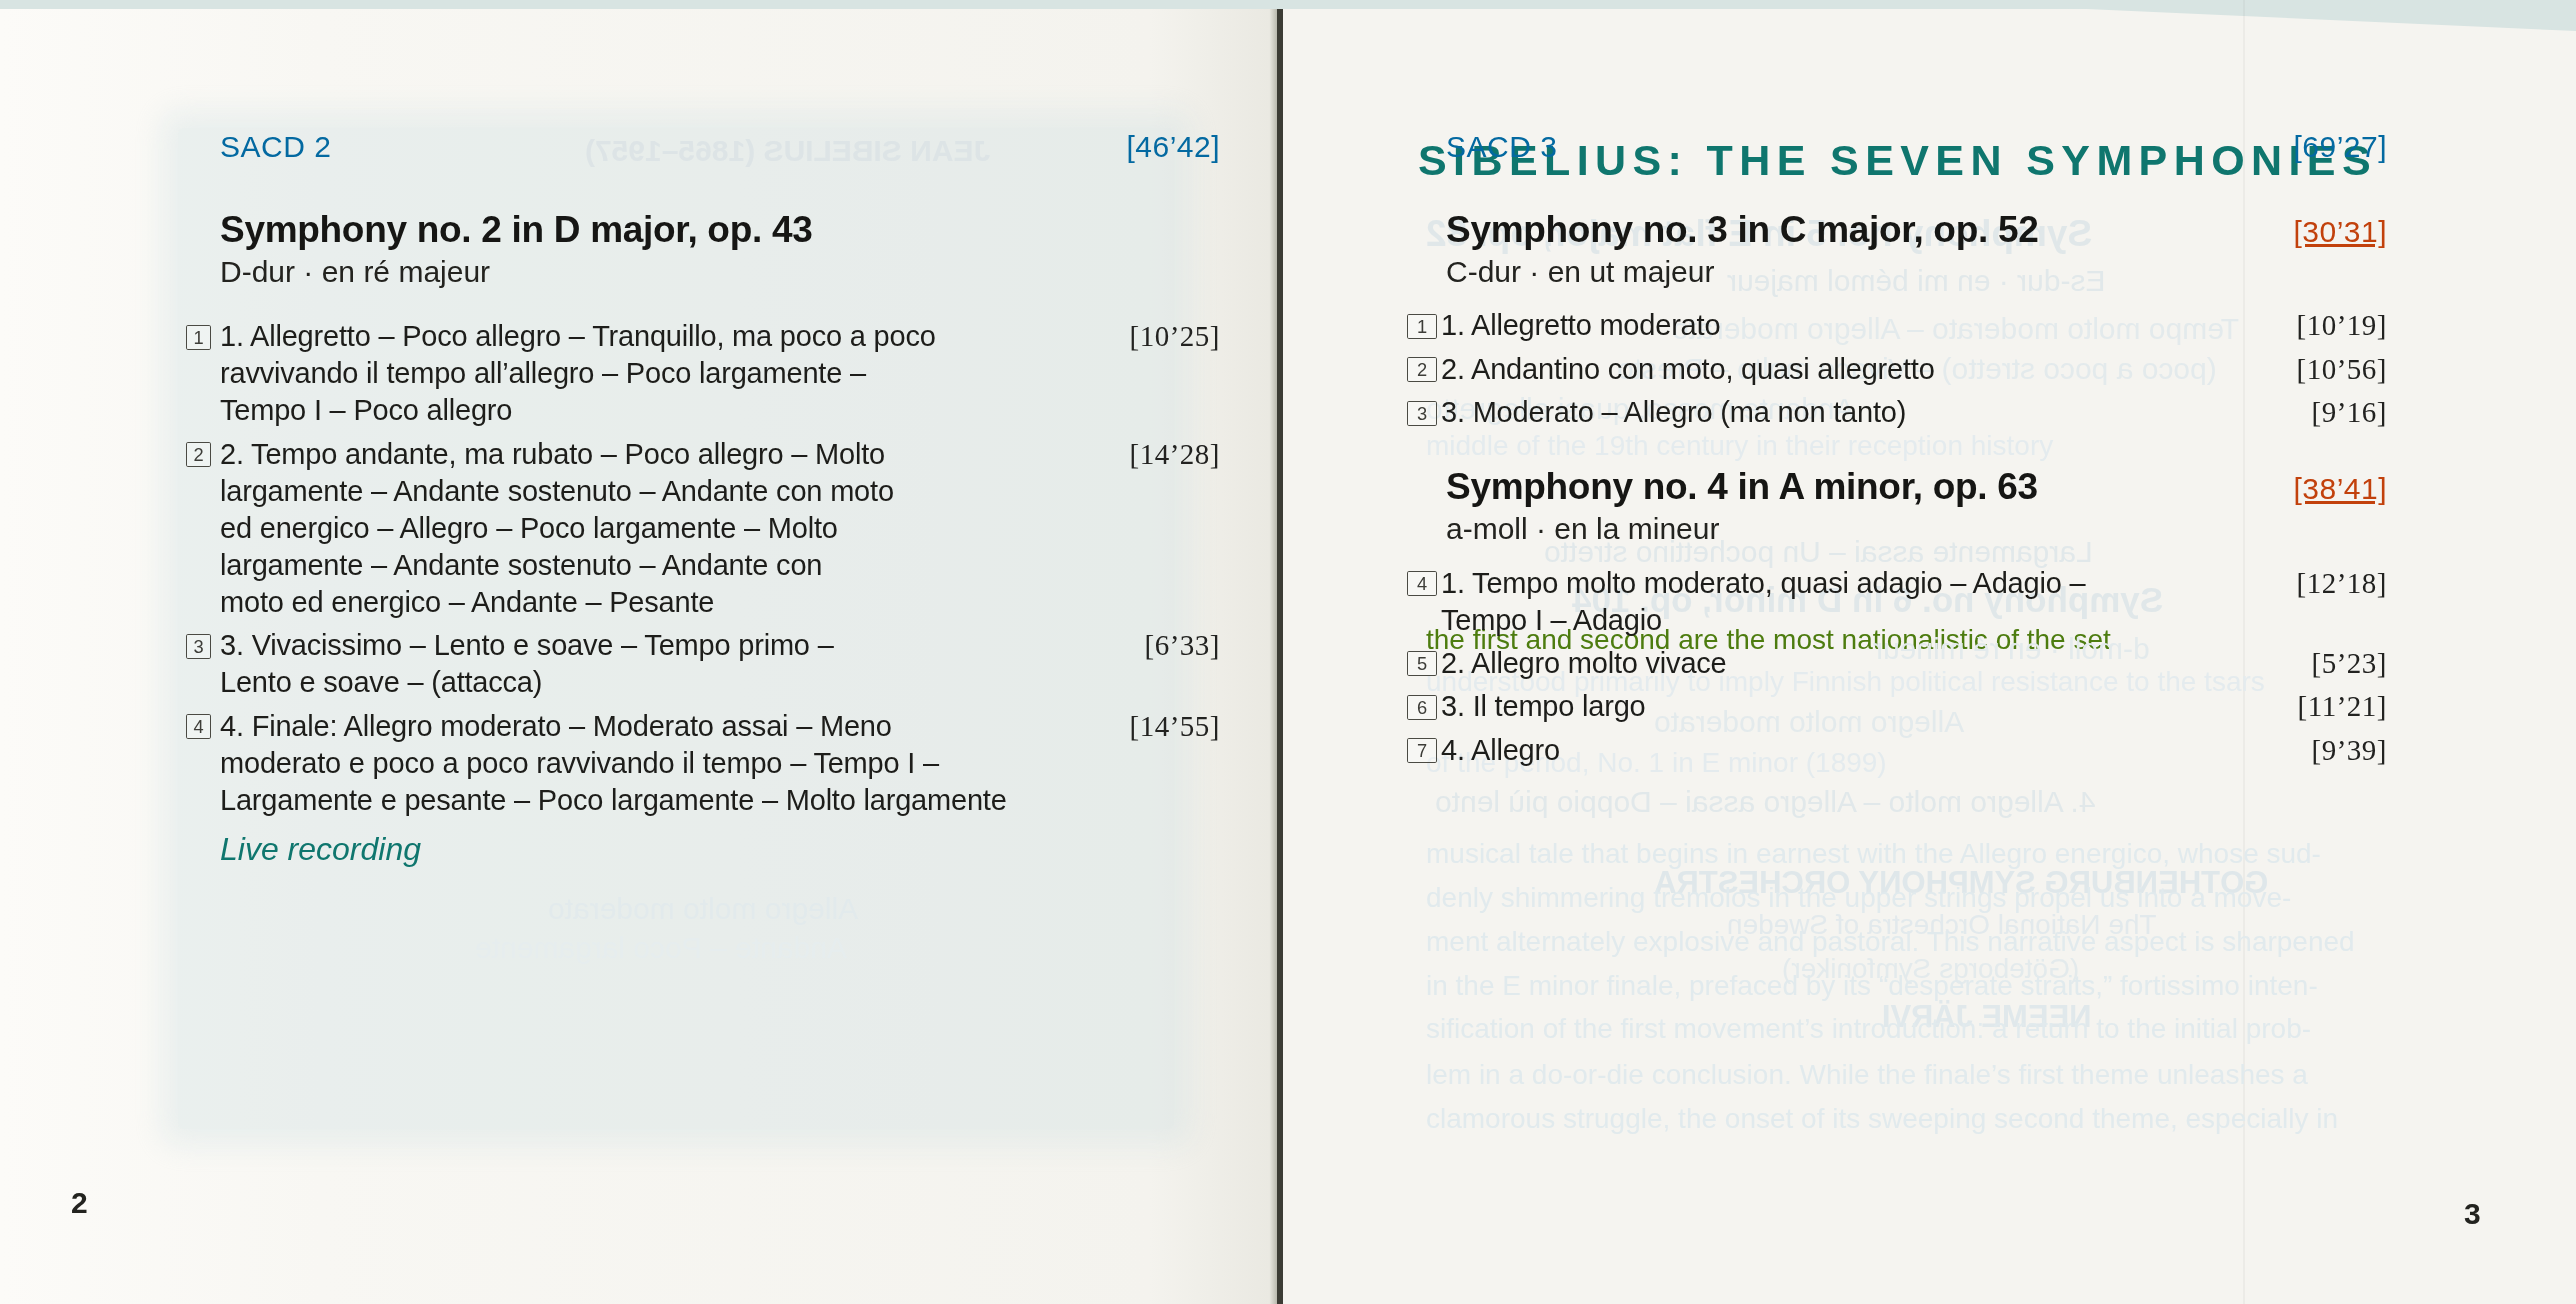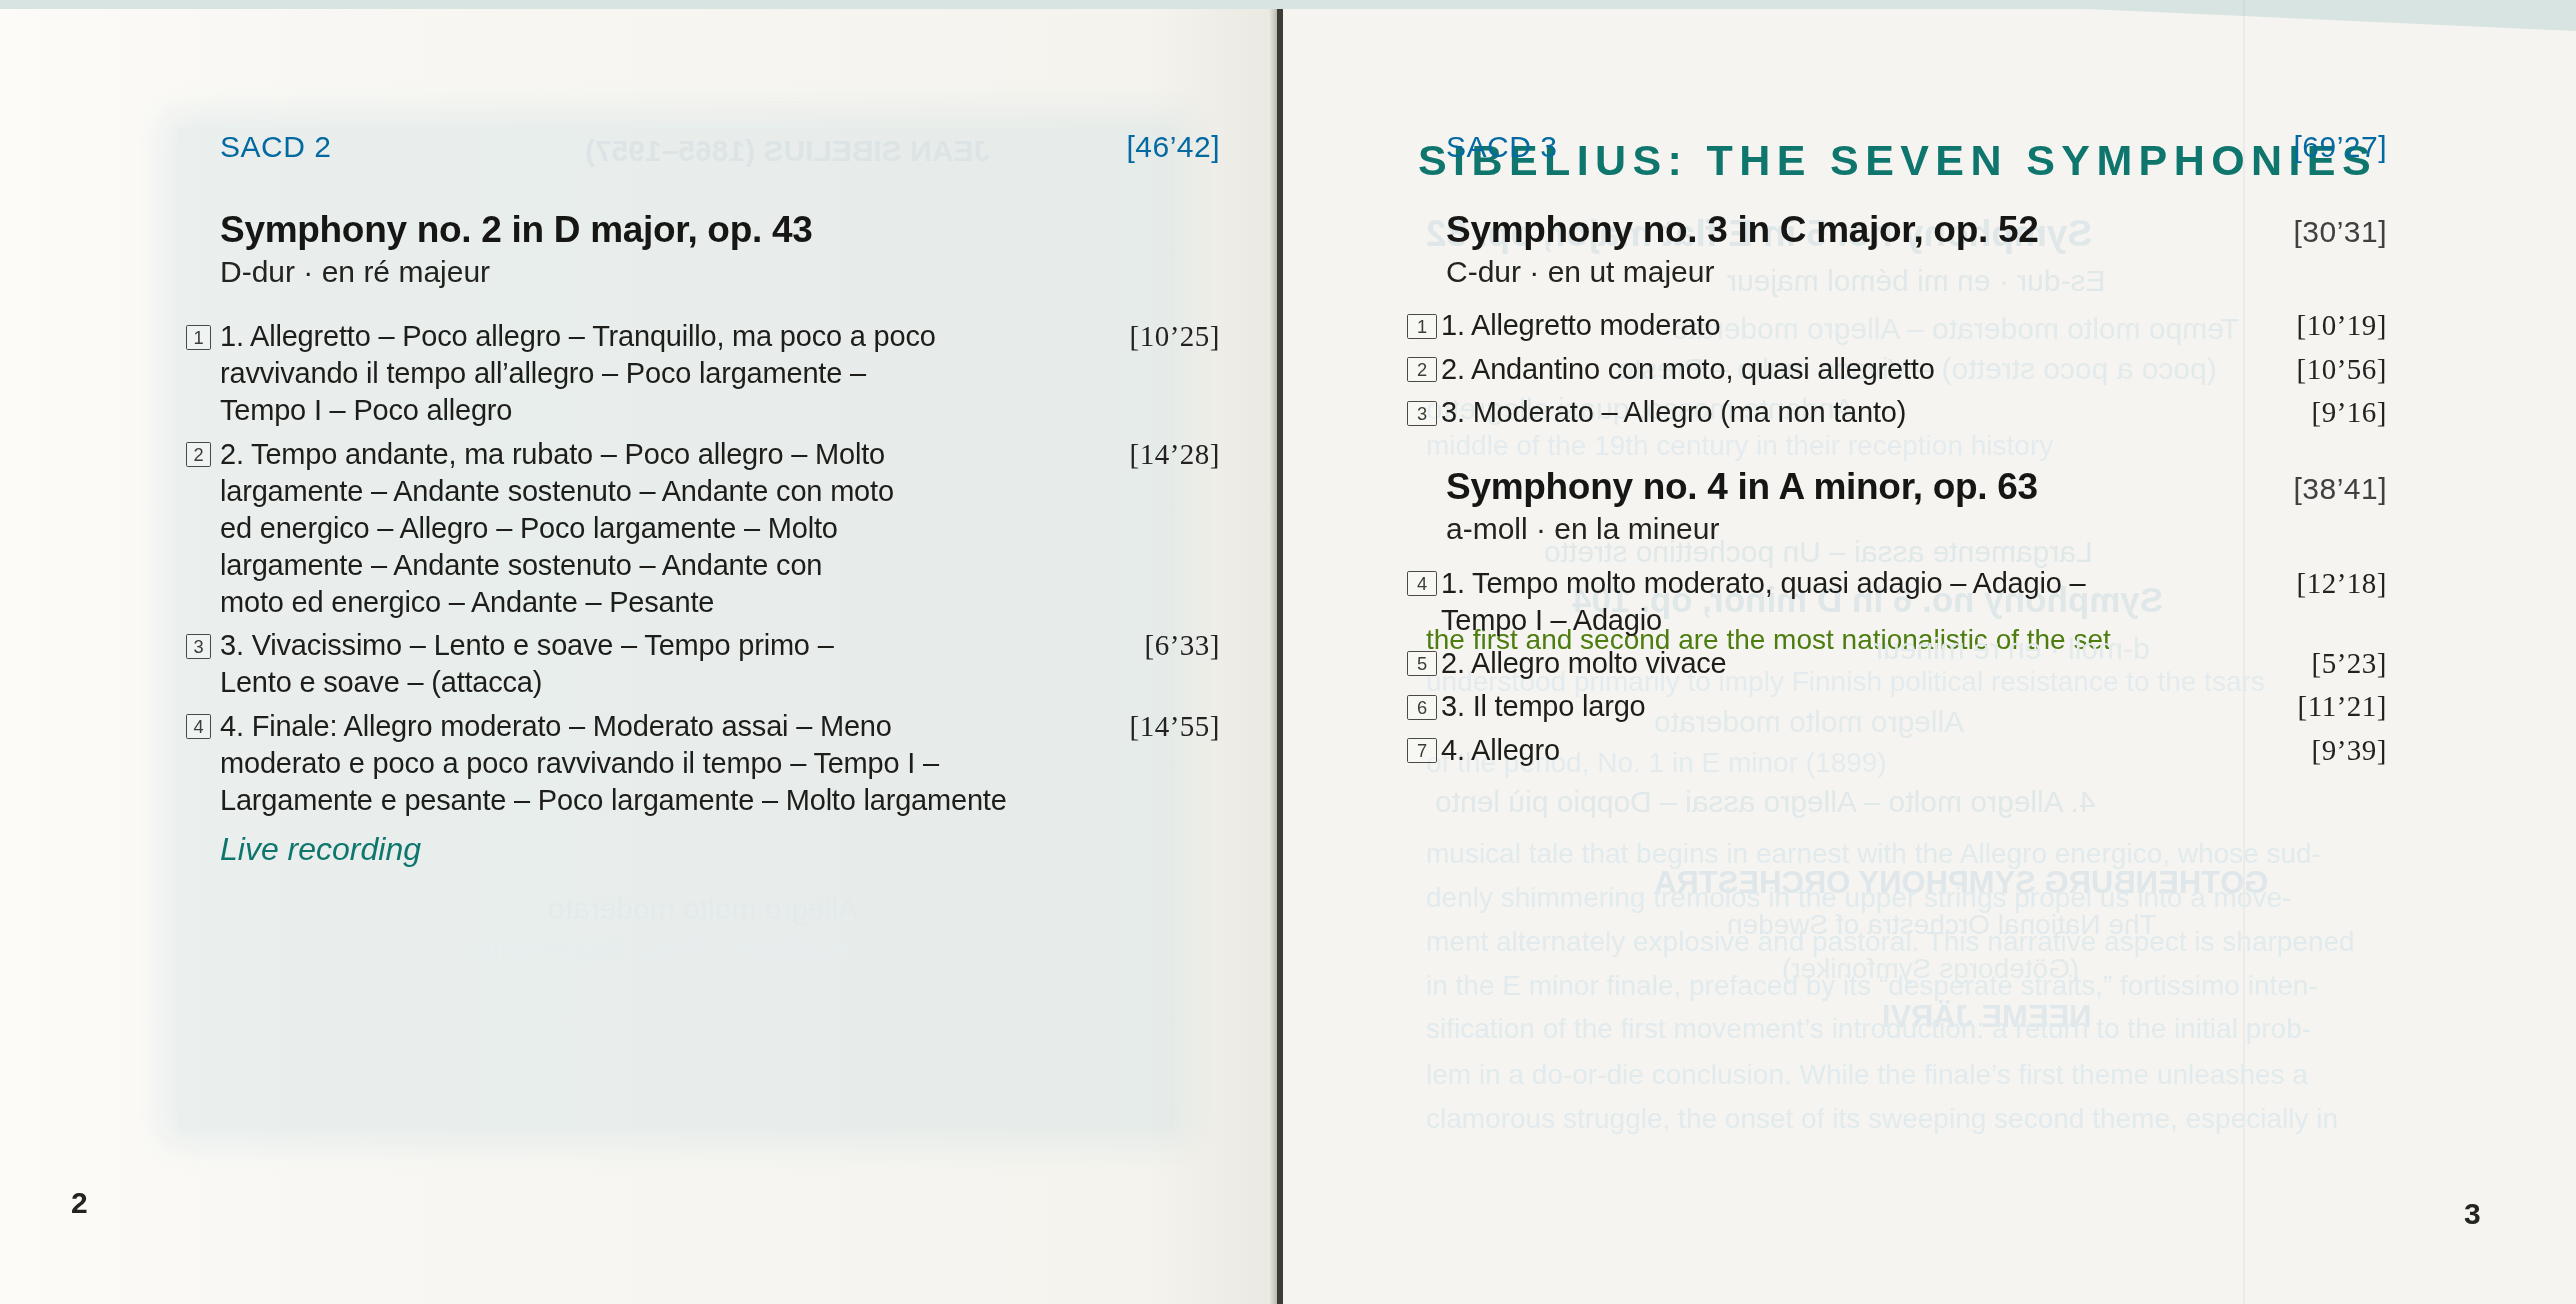--- a/index.html
+++ b/index.html
@@ -52,21 +52,21 @@
   .disc-row{
     display:flex;justify-content:space-between;align-items:baseline;
     font-size:30px;line-height:37px;letter-spacing:0.5px;color:#0369a1;
   }
   .work-title-row{
     display:flex;justify-content:space-between;align-items:baseline;
   }
   .work-title{
     font-size:37px;line-height:46px;font-weight:bold;letter-spacing:-0.3px;color:#161614;
   }
-  .work-dur{font-size:30px;font-weight:normal;letter-spacing:0.5px;color:#404040;}
+  .work-dur{font-size:30px;font-weight:normal;letter-spacing:0.5px;color:#c2410c;text-decoration:underline;}
   .work-subtitle{font-size:30px;line-height:38px;color:#23231f;}
   .m-title-left{margin-top:42px;}
   .tracks{margin-top:27.4px;}
   .tracks-r{margin-top:16.4px;}
   .track{
     display:grid;grid-template-columns:34px minmax(0,1fr) 119px;
     align-items:start;
     font-size:29px;line-height:37px;letter-spacing:-0.2px;
     margin-bottom:6.4px;color:#1d1d1a;
   }

